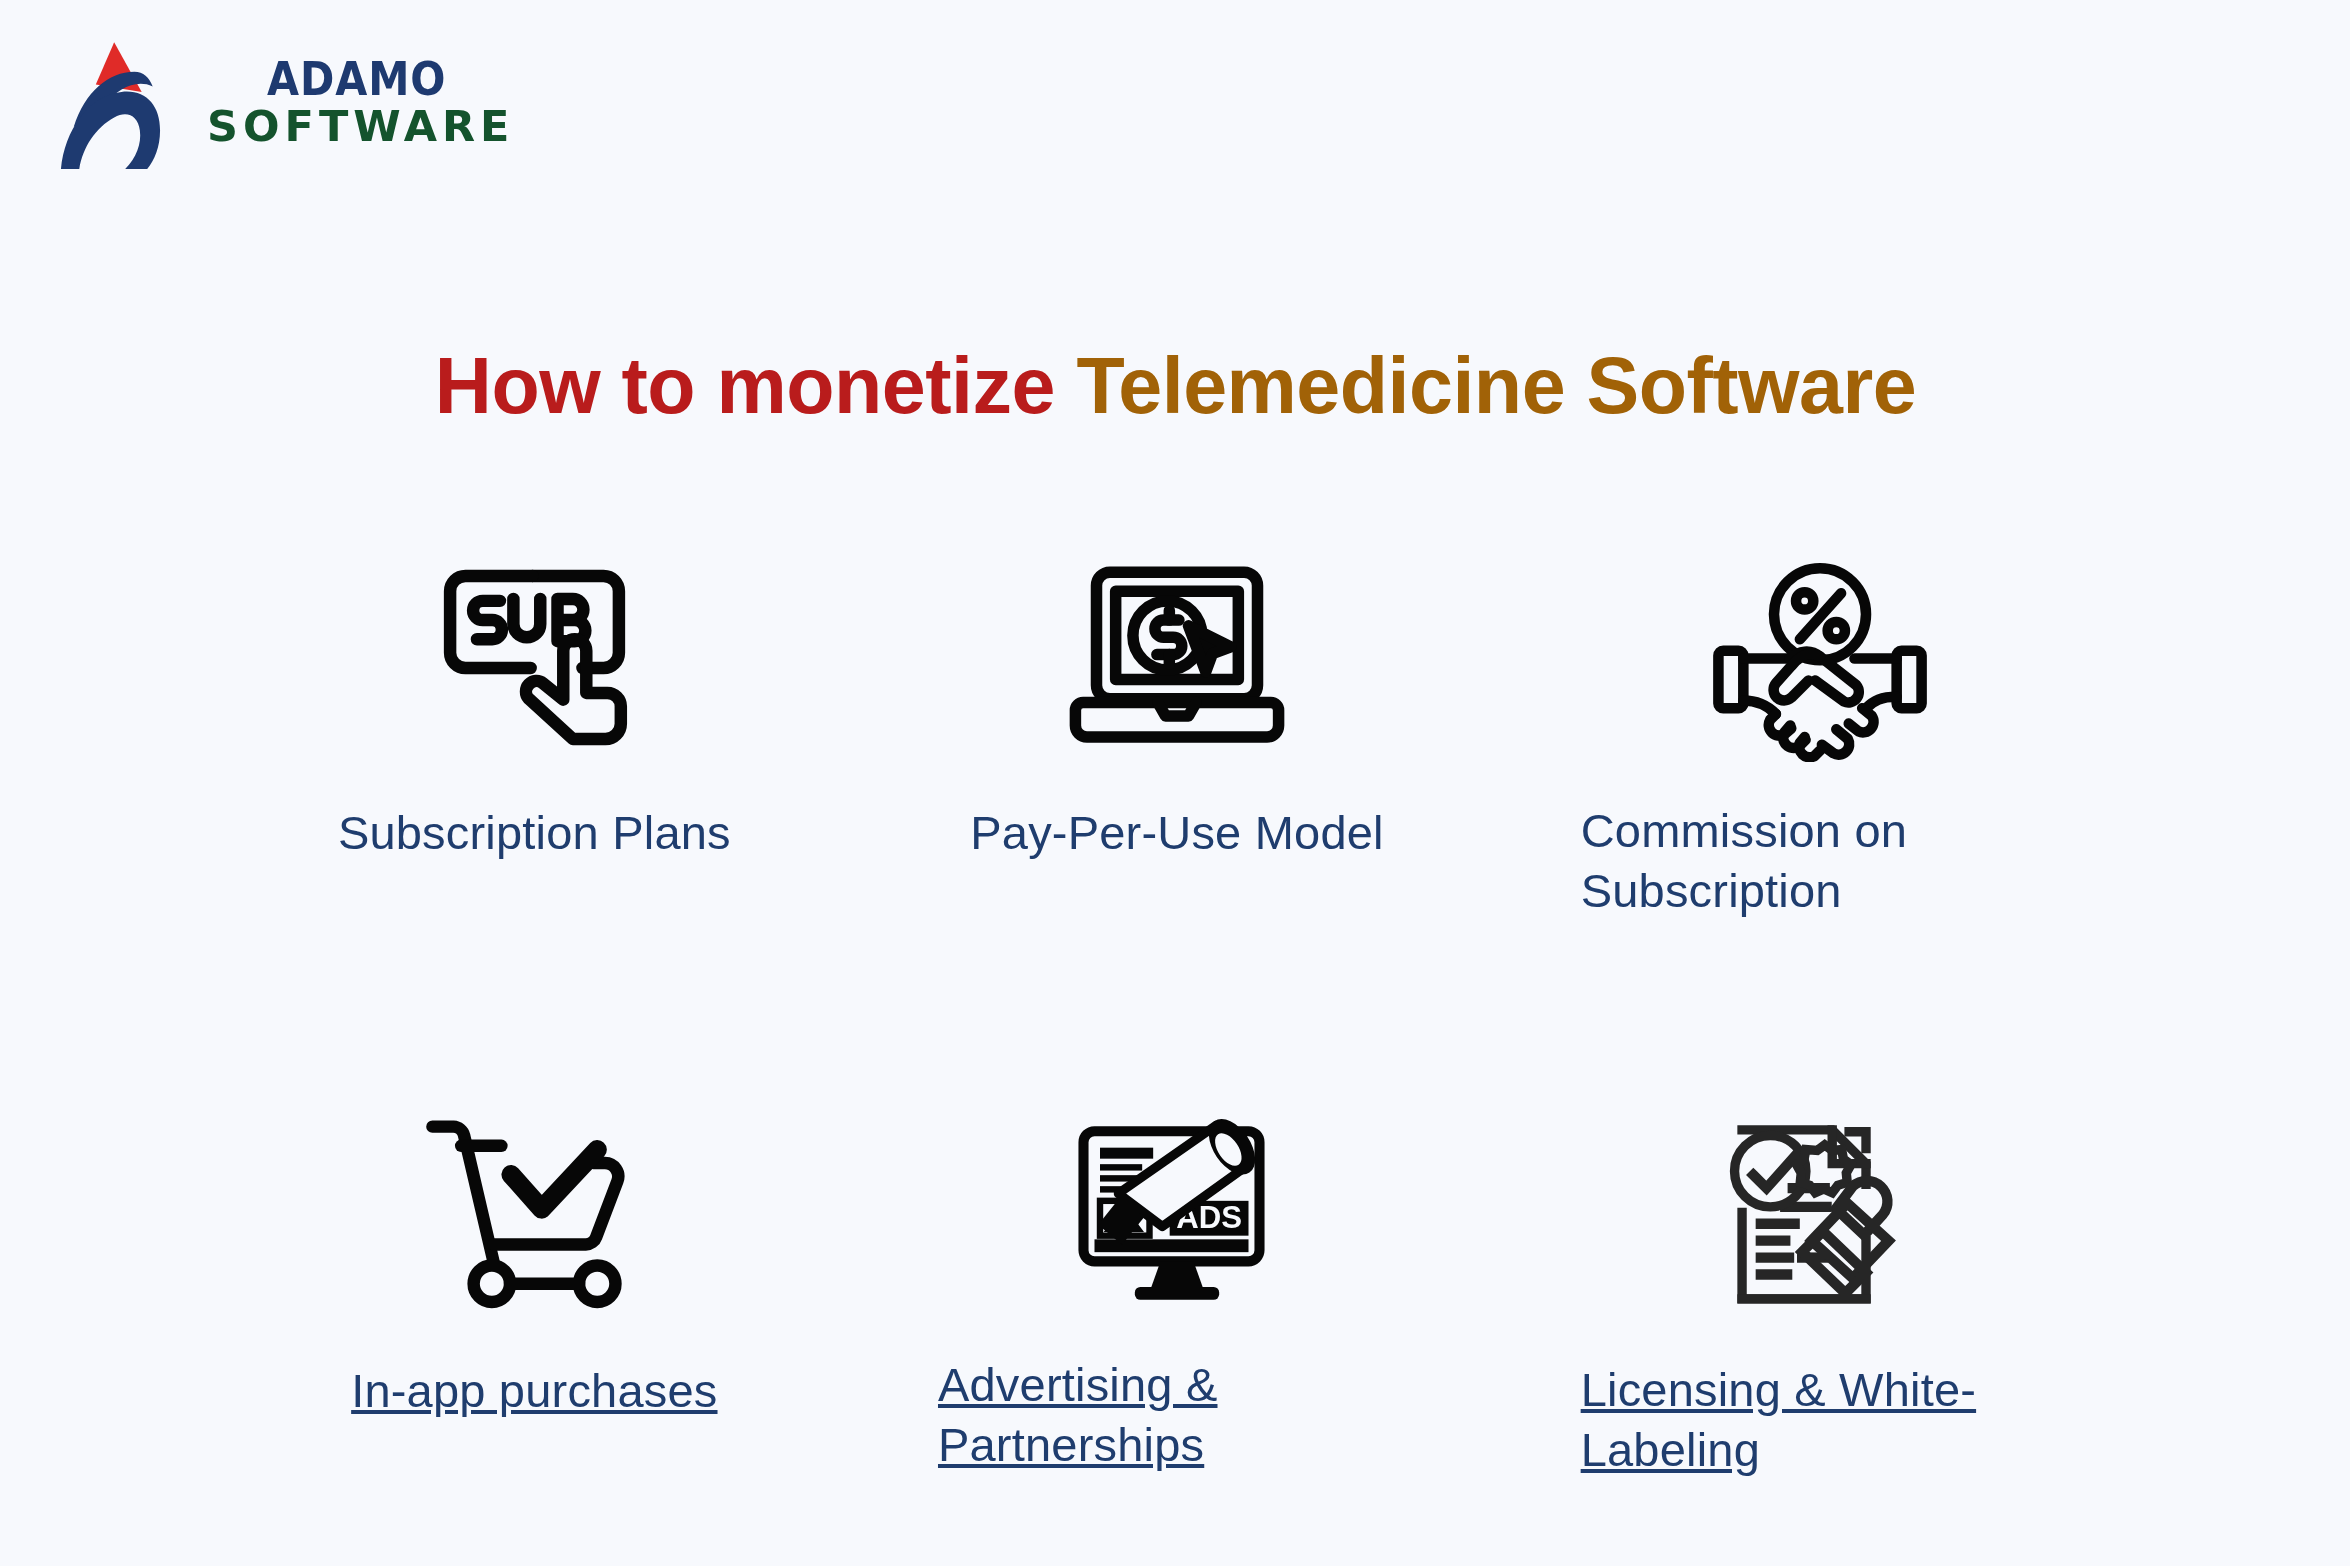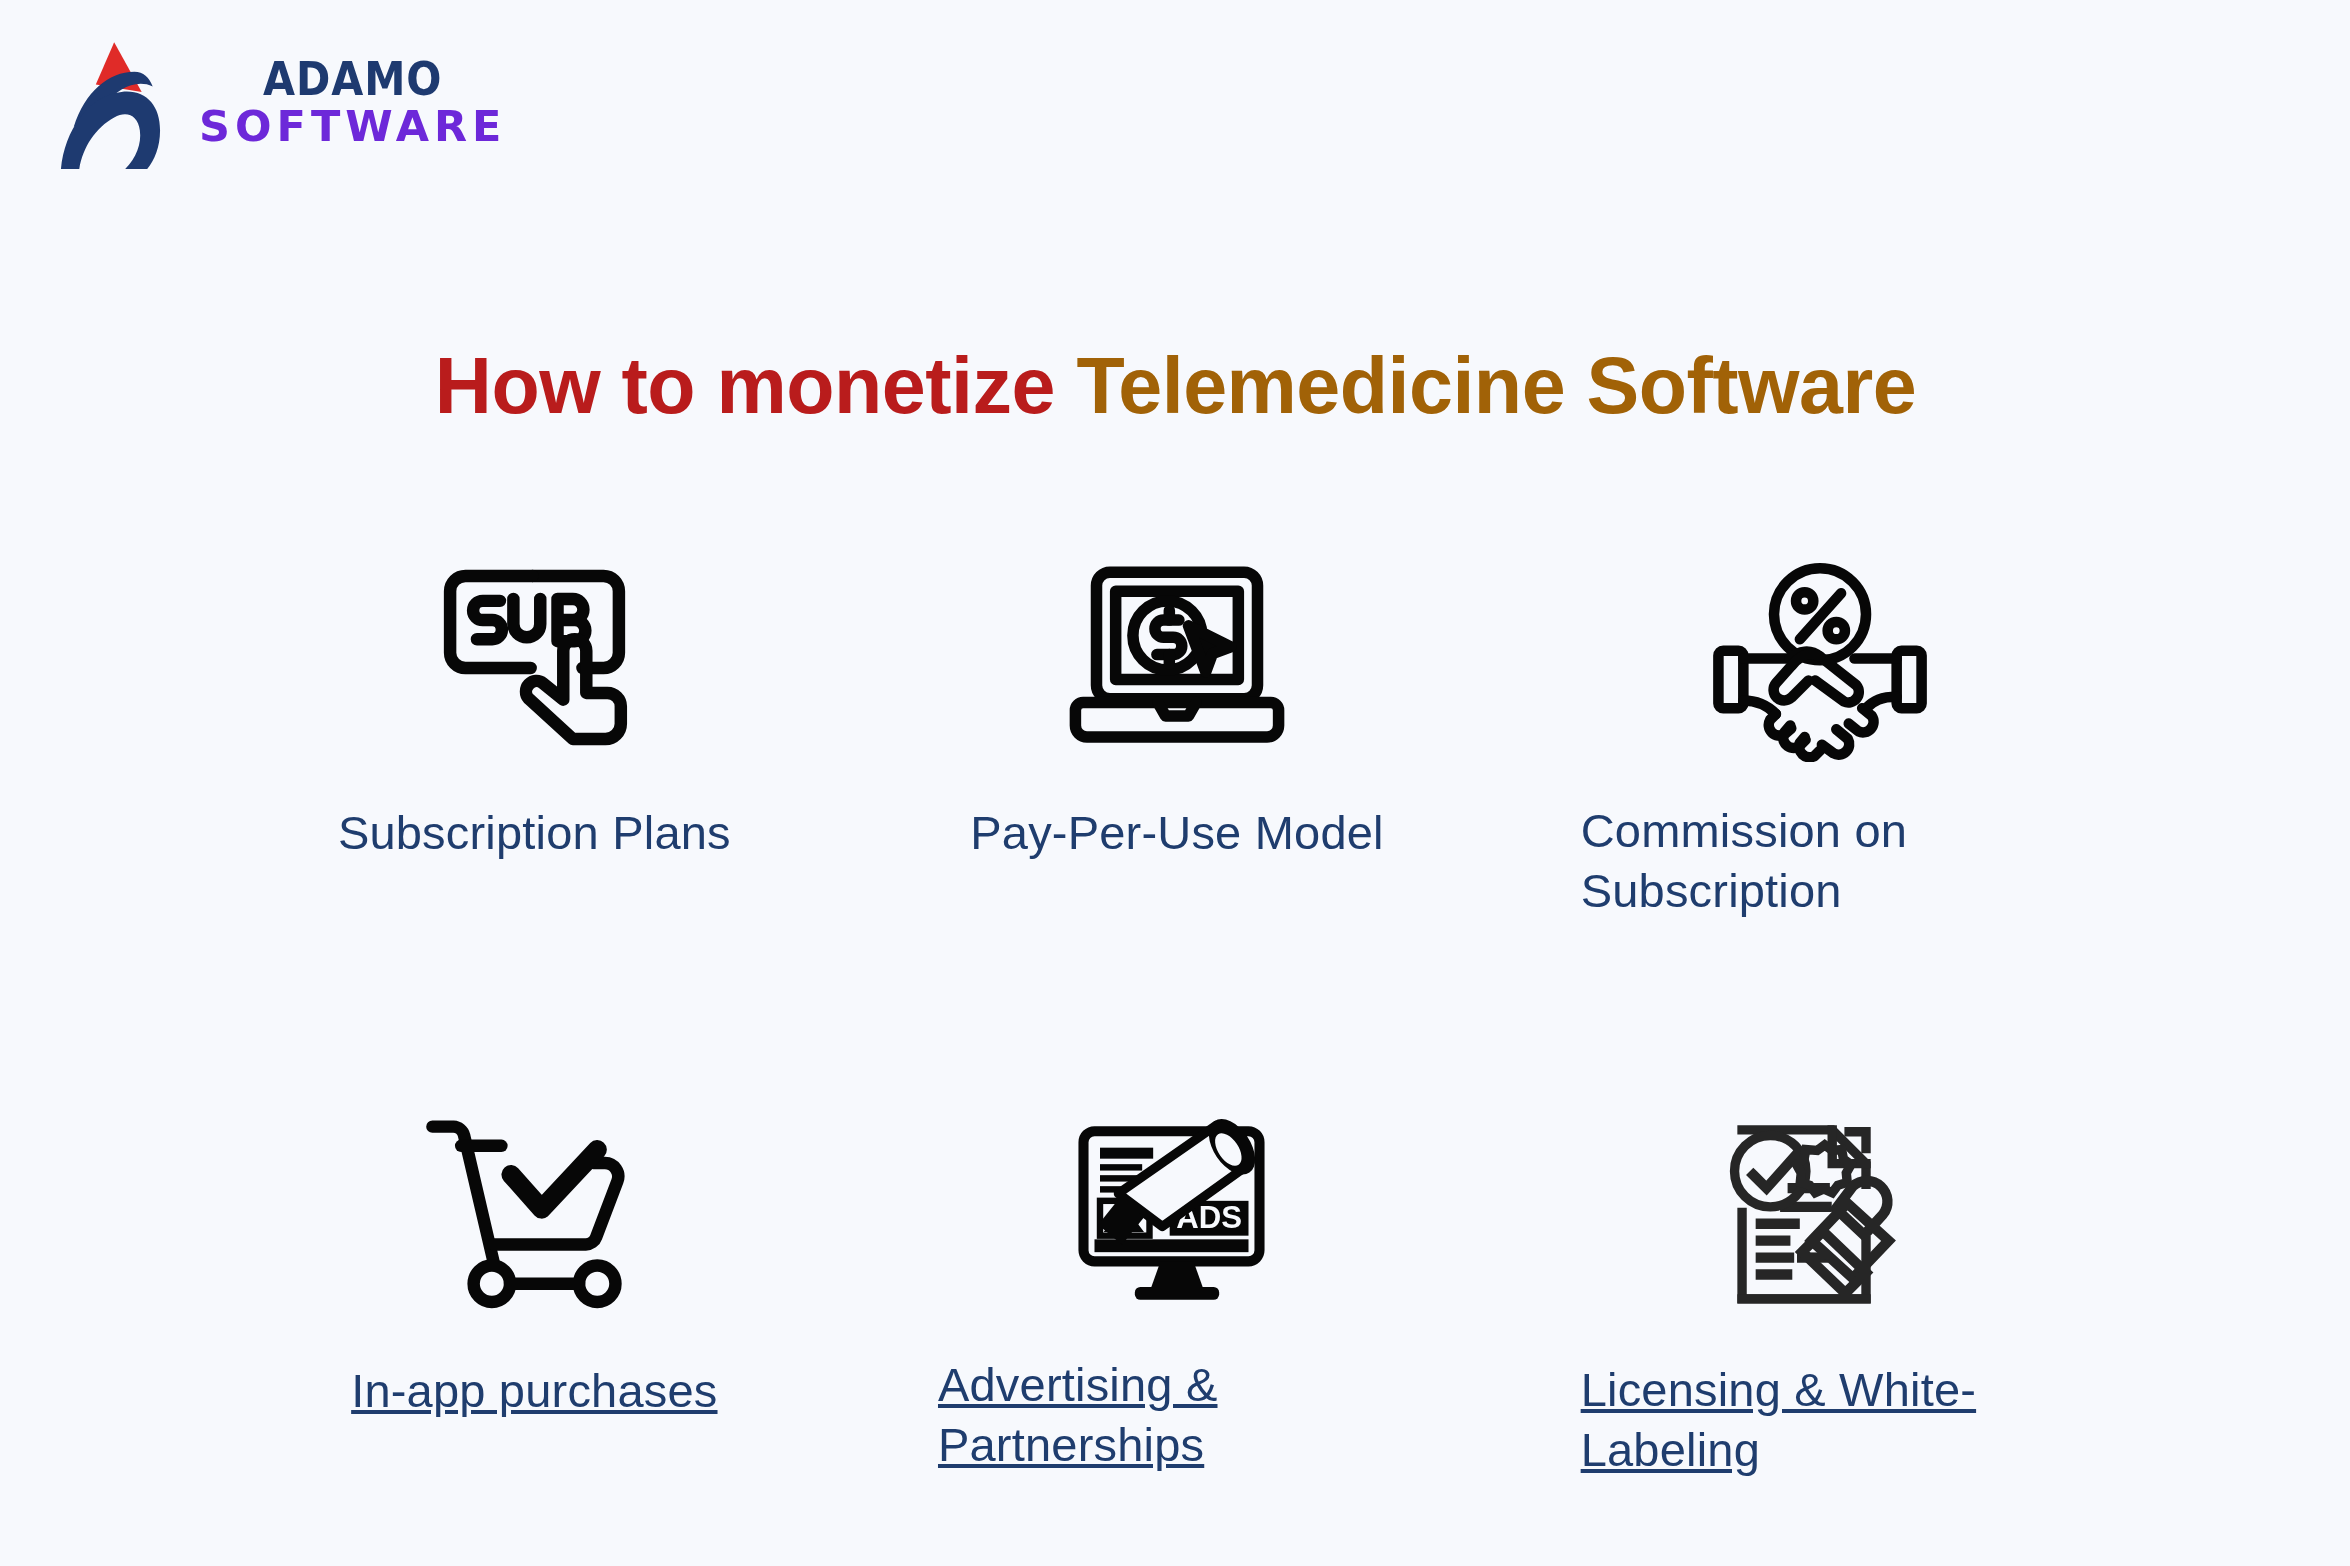--- a/index.html
+++ b/index.html
@@ -42,23 +42,24 @@
     letter-spacing: 0.9px;
     color: #1e3a70;
     font-family: "DejaVu Sans", sans-serif;
     font-stretch: condensed;
     text-align: center;
   }
   .logo-software {
     font-size: 43px;
     font-weight: bold;
     letter-spacing: 5px;
-    color: #6d28d9;
+    color: #14532d;
     font-family: "DejaVu Sans", sans-serif;
     margin-top: 3.7px;
+    margin-left: 8px;
   }
 
   
   .page-title {
     position: absolute;
     top: 287px;
     left: 0;
     width: 2351px;
     text-align: center;
     font-size: 79px;

